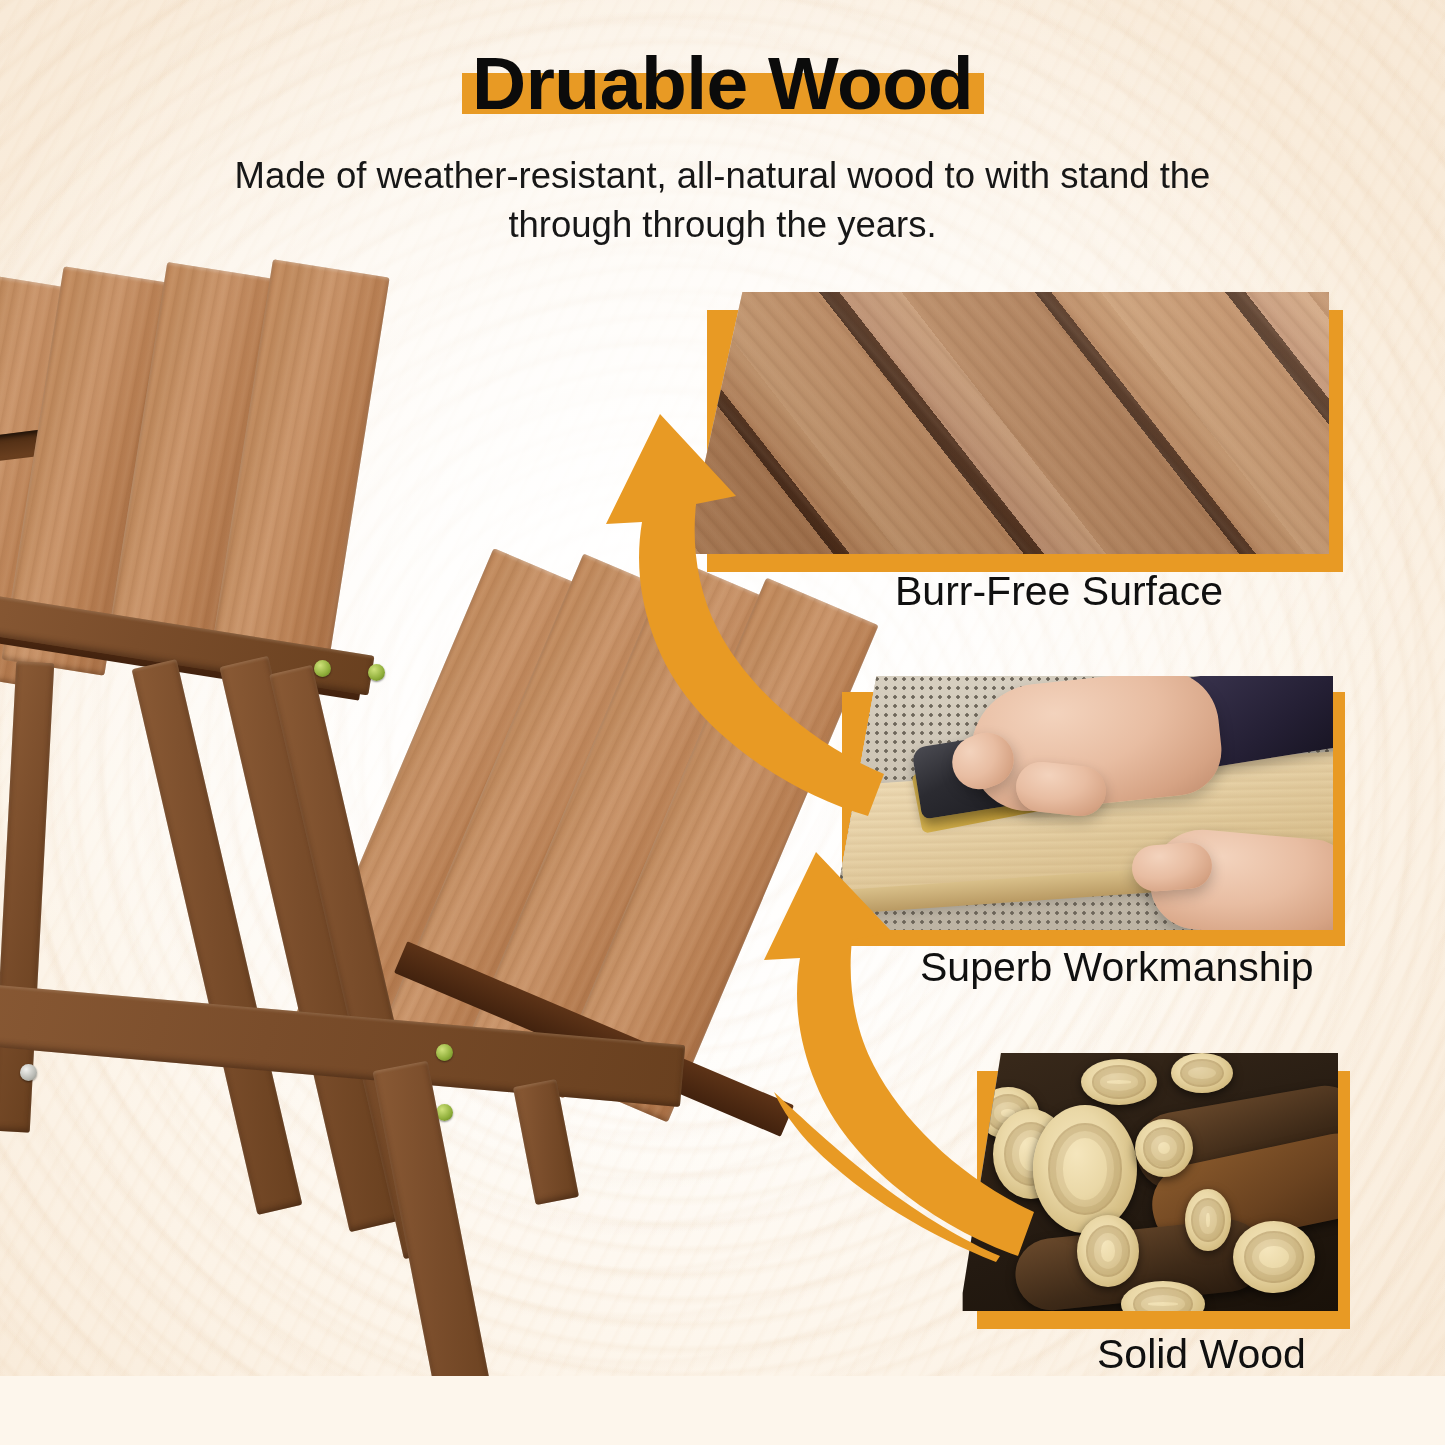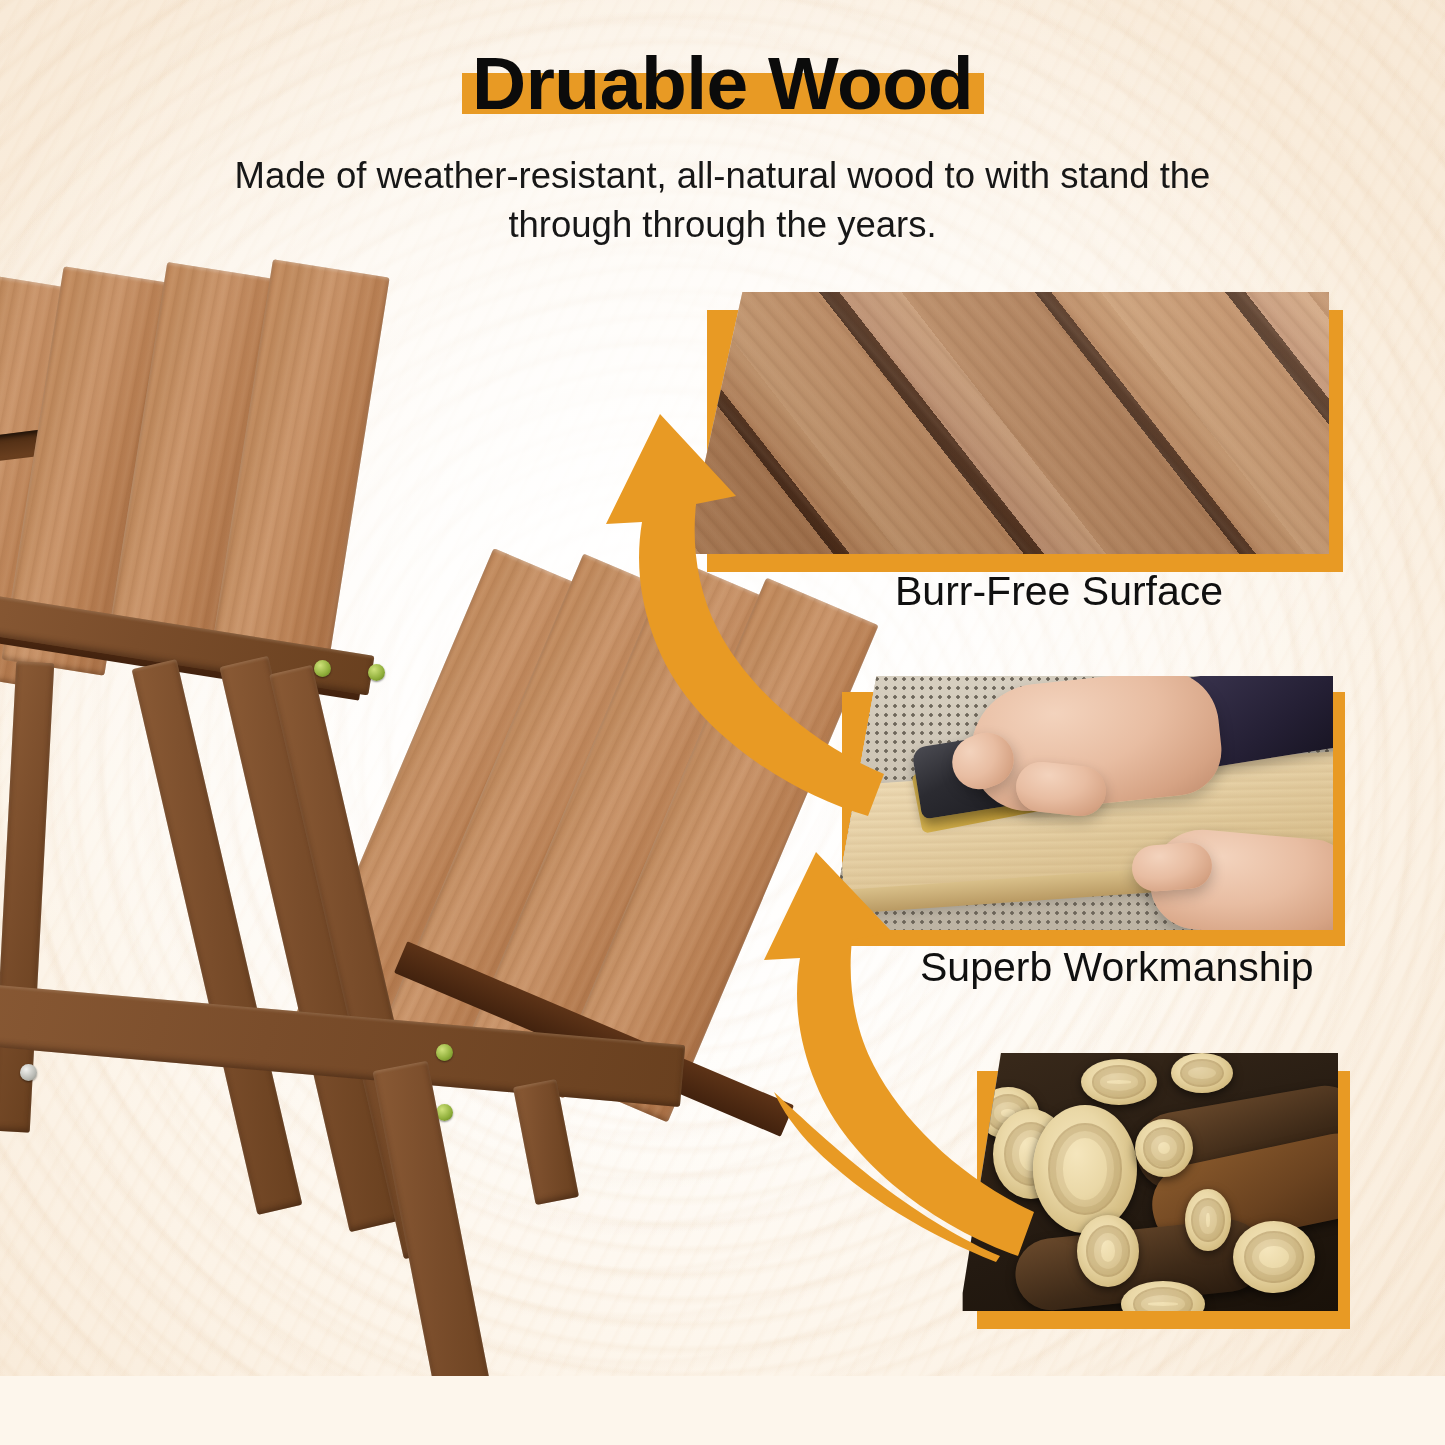--- a/index.html
+++ b/index.html
@@ -315,20 +315,21 @@
       <div class="log" style="left:126px;top:6px;width:76px;height:46px;"></div>
       <div class="log" style="left:216px;top:0px;width:62px;height:40px;"></div>
       <div class="log" style="left:38px;top:56px;width:76px;height:90px;"></div>
       <div class="log" style="left:78px;top:52px;width:104px;height:128px;"></div>
       <div class="log" style="left:180px;top:66px;width:58px;height:58px;"></div>
       <div class="log" style="left:122px;top:162px;width:62px;height:72px;"></div>
       <div class="log" style="left:230px;top:136px;width:46px;height:62px;"></div>
       <div class="log" style="left:278px;top:168px;width:82px;height:72px;"></div>
       <div class="log" style="left:166px;top:228px;width:84px;height:46px;"></div>
     </div>
+    <div class="cap" style="left:142px;top:278px;">Solid Wood</div>
   </div>
 
   <svg class="arrow" style="left:596px;top:400px;width:300px;height:420px;" viewBox="0 0 300 420">
     <path d="M 272 416
              C 190 392, 96 330, 62 248
              C 42 200, 40 158, 46 122
              L 10 124
              L 64 14
              L 140 96
              L 100 104

